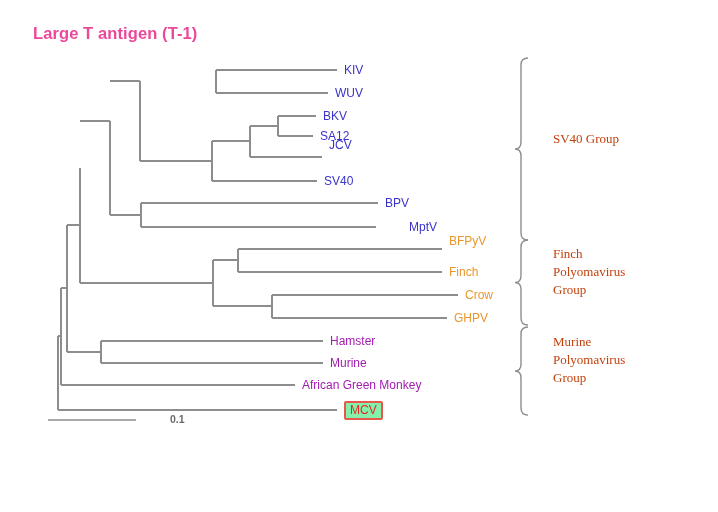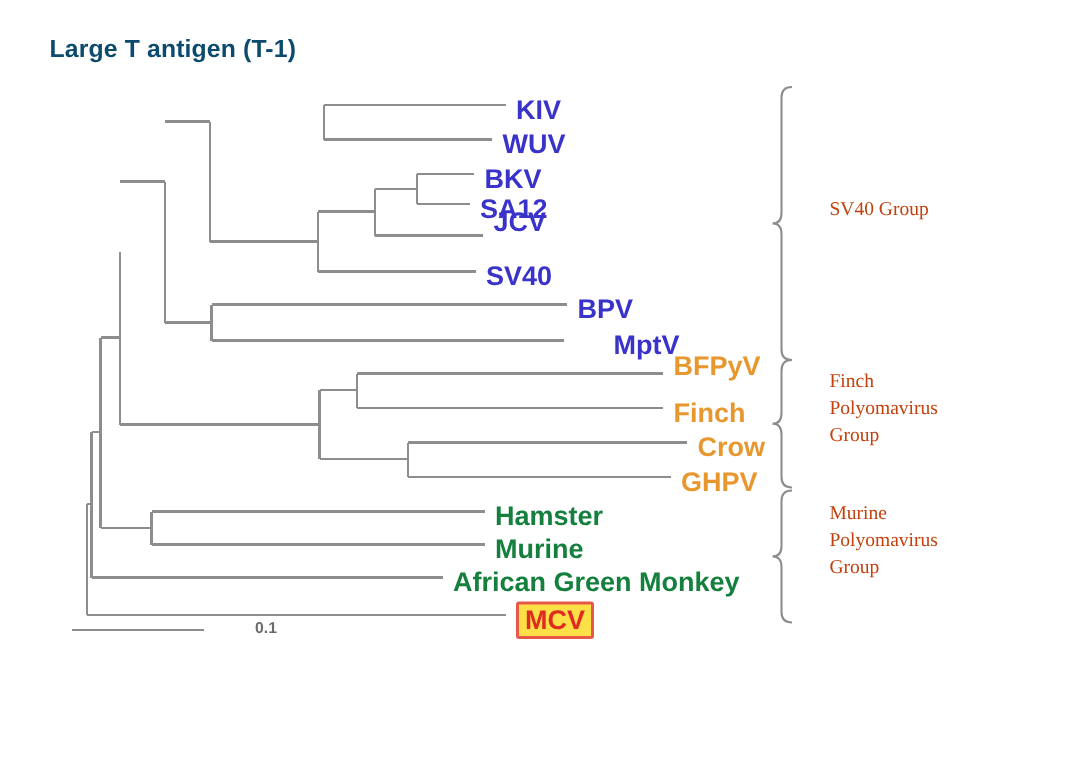--- a/index.html
+++ b/index.html
@@ -4,36 +4,36 @@
 <title>Large T antigen phylogenetic tree</title>
 <style>
   html,body{margin:0;padding:0;background:#ffffff;}
   body{width:718px;height:512px;overflow:hidden;
        font-family:"Liberation Sans","DejaVu Sans",sans-serif;
        -webkit-font-smoothing:antialiased;}
   #stage{position:relative;width:718px;height:512px;background:#fff;}
 
   #title{
     position:absolute; left:33px; top:24px;
-    font-size:16.5px; font-weight:700; color:#0c4a6e;
+    font-size:16.5px; font-weight:700; color:#ec4899;
     letter-spacing:.1px; white-space:nowrap;
   }
 
   #treesvg{position:absolute;left:0;top:0;width:718px;height:460px;}
 
   .leaf-label{
-    position:absolute; font-size:18px; font-weight:700;
+    position:absolute; font-size:12px; font-weight:400;
     white-space:nowrap; line-height:1;
   }
   .leaf-label.blue{color:#3a33c9;}
   .leaf-label.orange{color:#e8972e;}
-  .leaf-label.red{color:#15803d;}
+  .leaf-label.red{color:#a21caf;}
   .leaf-label.boxed{
     color:#e02b22; border:2px solid #e8584a; border-radius:2px;
-    padding:1px 4px 2px 4px; background:#fde047;
+    padding:1px 4px 2px 4px; background:#86efac;
   }
 
   .group-label{
     position:absolute; font-size:13px; color:#c2410c;
     line-height:18px; white-space:nowrap; font-weight:400;font-family:Liberation Serif, serif;
   }
 
   #scale-value{
     position:absolute; left:141px; top:413px;
     font-size:10.5px; color:#6b6b6b; font-weight:700;margin-left:29px;

